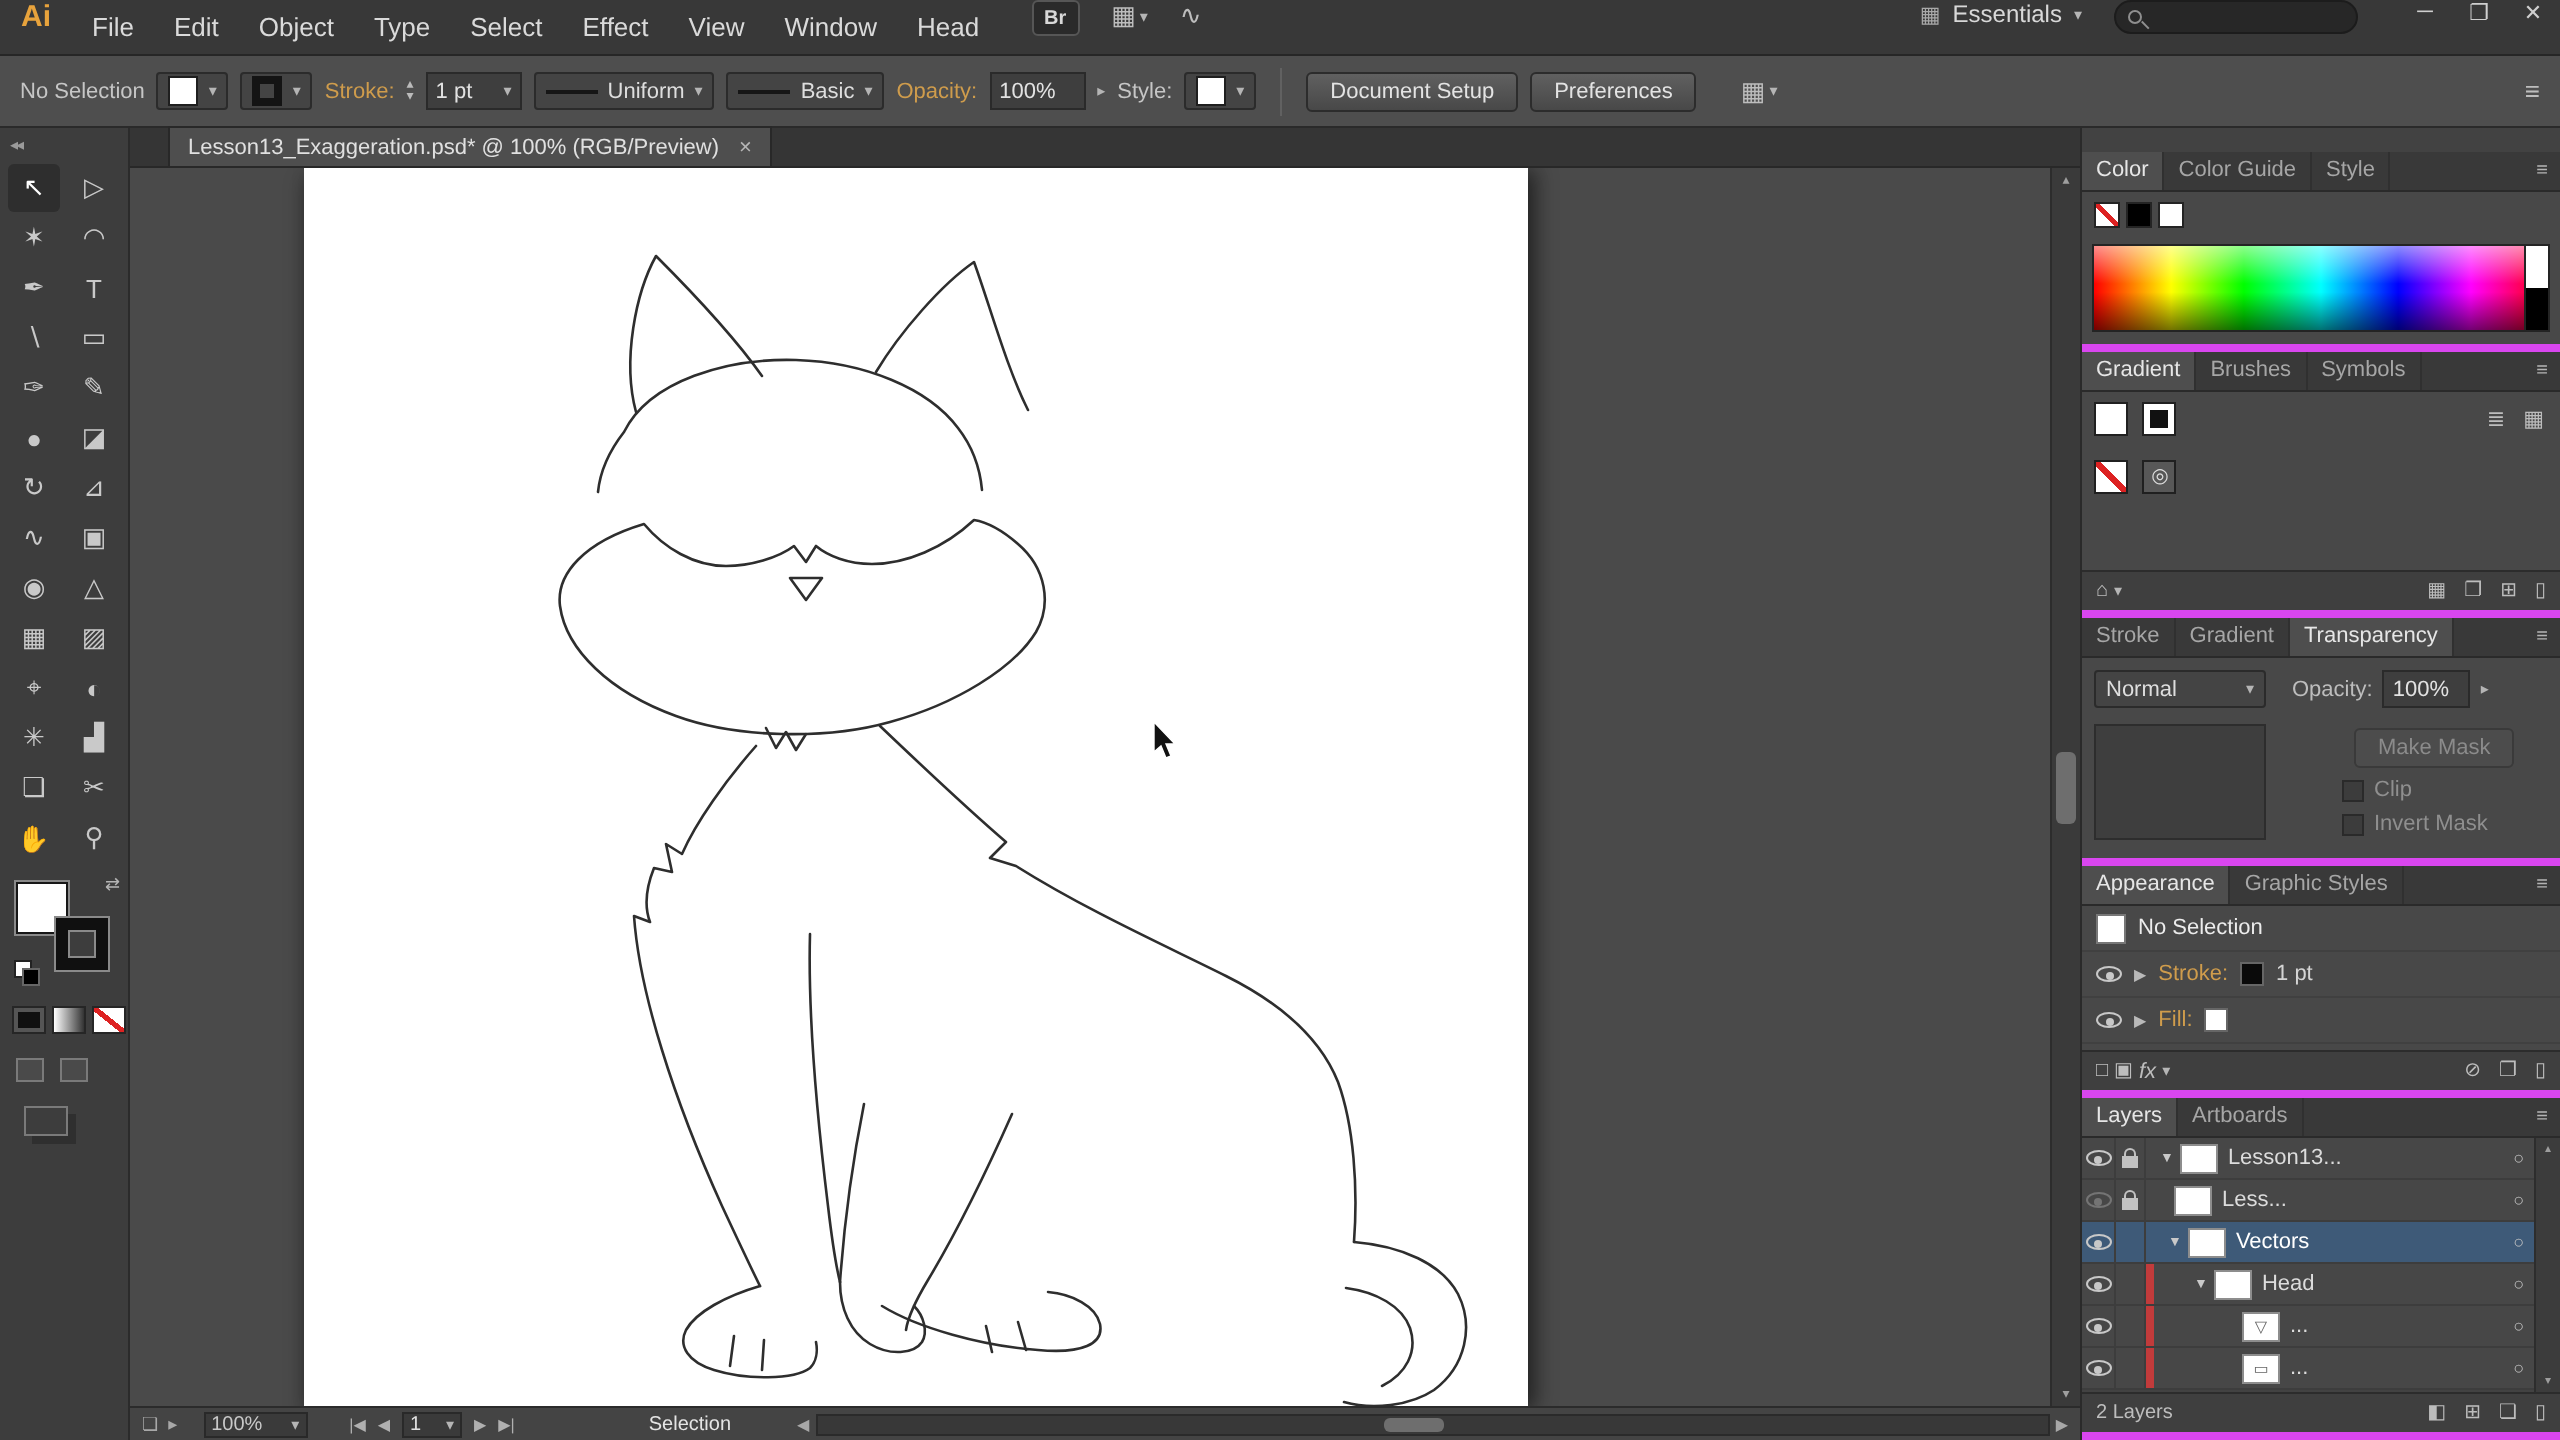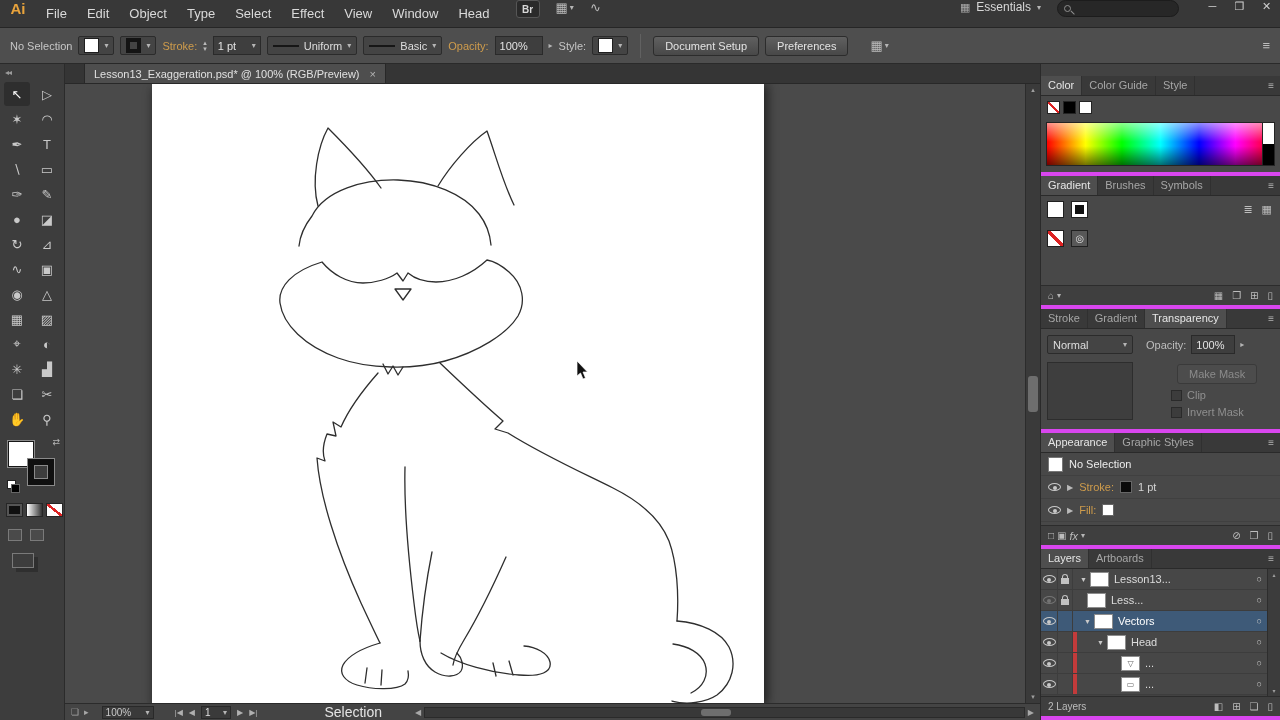--- a/index.html
+++ b/index.html
@@ -69,21 +69,21 @@
   .vscroll{position:absolute;right:0;top:0;width:15px;height:100%;background:#3a3a3a;border-left:1px solid #2c2c2c;display:flex;flex-direction:column;justify-content:space-between;align-items:center;padding:2px 0;font-size:7px;color:#9f9f9f}
   .vthumb{position:absolute;left:2px;top:292px;width:10px;height:36px;background:#6e6e6e;border-radius:3px}
   .cursor{position:absolute;left:577px;top:361px;z-index:60}
 
   
   .statusbar{position:absolute;left:65px;top:703px;width:975px;height:17px;background:#444;border-top:1px solid #2b2b2b;display:flex;align-items:center;font-size:10px;color:#c9c9c9;padding:0 6px;gap:5px}
   .sb-icon{color:#a8a8a8;font-size:9px}
   .zoombox{width:52px;height:13px;background:#3a3a3a;border:1px solid #292929;display:flex;align-items:center;justify-content:space-between;padding:0 3px;font-size:10px;margin-left:8px}
   .nav{display:flex;align-items:center;gap:6px;margin-left:16px;font-size:8px;color:#b0b0b0}
   .abfield{width:30px;height:13px;background:#3a3a3a;border:1px solid #292929;display:flex;align-items:center;justify-content:space-between;padding:0 3px;font-size:10px;color:#e0e0e0}
-  .sb-status{margin-left:62px;font-size:14px;color:#e4e4e4}
+  .sb-status{margin-left:62px;font-size:10px;color:#e4e4e4}
   .hscroll{flex:1;display:flex;align-items:center;margin-left:28px;height:100%;font-size:8px;color:#a8a8a8}
   .htrack{flex:1;height:11px;background:#383838;border:1px solid #2a2a2a;position:relative;margin:0 3px}
   .hthumb{position:absolute;left:46%;top:1px;width:30px;height:7px;background:#6e6e6e;border-radius:3px}
 
   
   .right-dock{position:absolute;left:1040px;top:64px;width:240px;height:656px;background:#424242;border-left:1px solid #2a2a2a;padding-top:12px;display:flex;flex-direction:column}
   .panel{display:flex;flex-direction:column;border-bottom:4px solid #d946ef;overflow:hidden}
   .ptabs{height:20px;min-height:20px;background:#393939;border-bottom:1px solid #2a2a2a;display:flex;align-items:stretch;font-size:11px}
   .ptab{padding:0 7px;line-height:19px;color:#a6a6a6;border-right:1px solid #303030;white-space:nowrap}
   .ptab.active{background:#4e4e4e;color:#e6e6e6}

